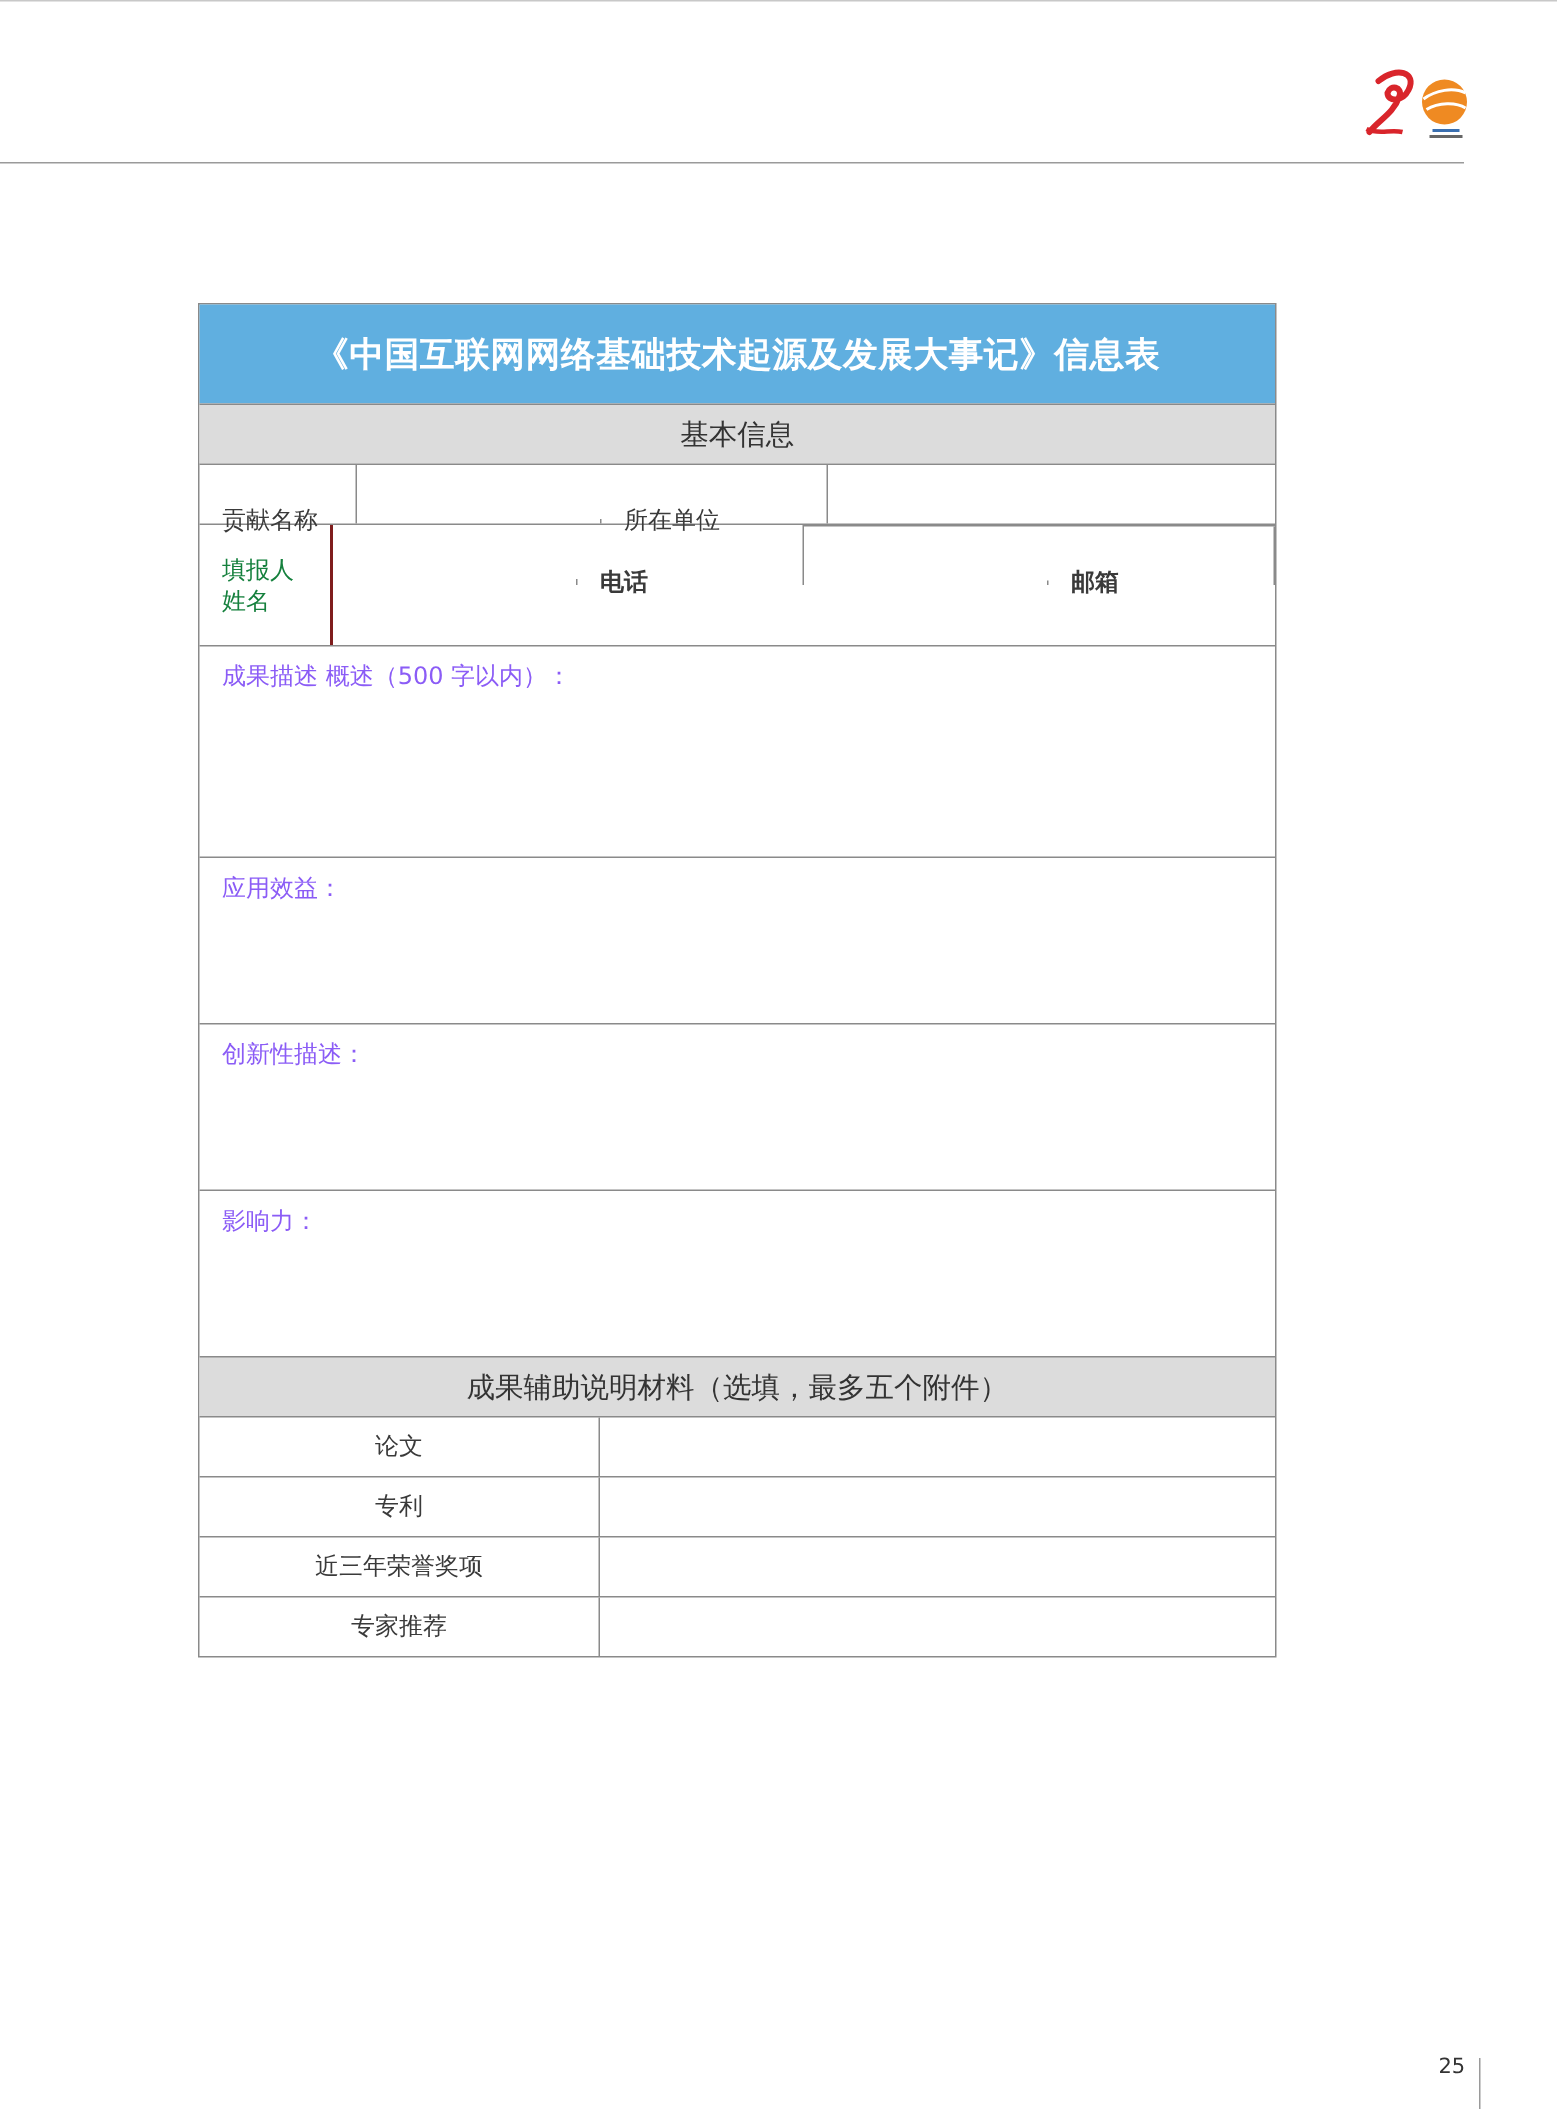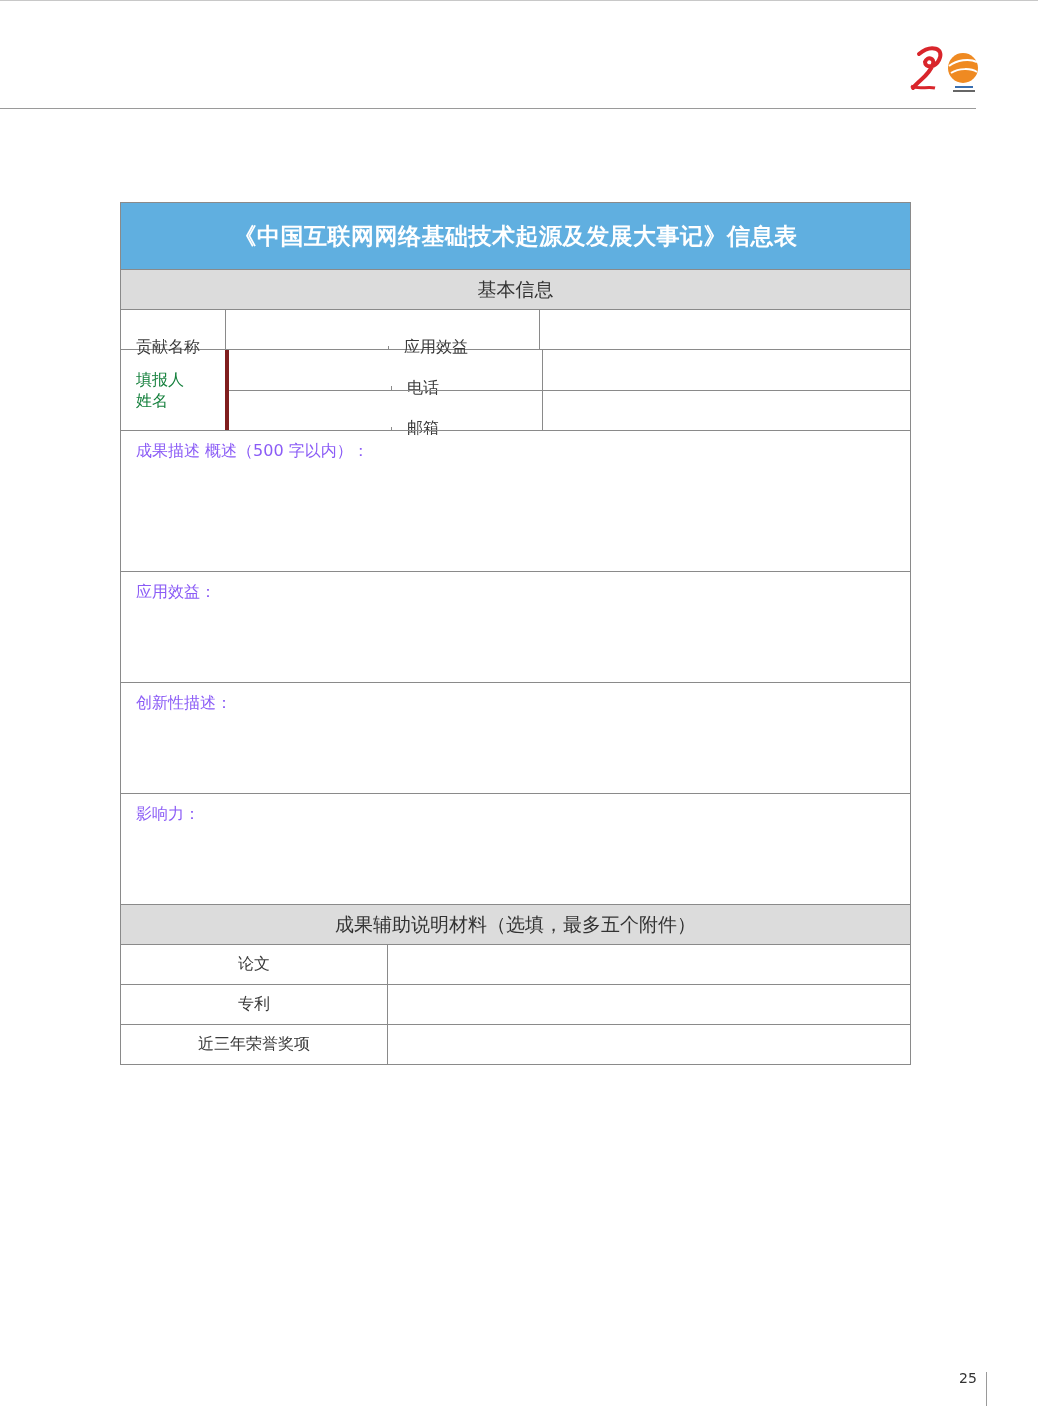--- a/index.html
+++ b/index.html
@@ -6,42 +6,42 @@
     html, body {
       width: 1038px; height: 1406px; background: #ffffff;
       font-family: "DejaVu Sans", "Liberation Sans", sans-serif;
       color: #333333; position: relative; overflow: hidden;
     }
     .top-rule { position: absolute; left: 0; top: 0; width: 1038px; height: 1px; background: #c8c8c8; }
     .header-rule { position: absolute; left: 0; top: 108px; width: 976px; height: 1px; background: #9a9a9a; }
     .logo { position: absolute; left: 905px; top: 42px; width: 78px; height: 56px; }
 
     .form-table {
-      position: absolute; left: 120px; top: 202px; width: 791px;
+      position: absolute; left: 132px; top: 202px; width: 719px;
       border: 1px solid #8a8a8a;
     }
     .row { position: relative; display: flex; border-top: 1px solid #8a8a8a; }
     .row:first-child { border-top: none; }
 
     .title-row { height: 66px; background: #60afe0; align-items: center; justify-content: center; }
     .title-text { color: #ffffff; font-size: 23px; font-weight: bold; letter-spacing: 0.5px; }
 
     .section-row { height: 40px; background: #dcdcdc; align-items: center; justify-content: center; }
     .section-text { font-size: 19px; color: #333; }
 
     .cell { border-left: 1px solid #8a8a8a; font-size: 16px; color: #3a3a3a; display: flex; align-items: center; }
     .cell:first-child { border-left: none; }
     .cell.lbl { padding-left: 15px; margin-top: 36px; }
 
     .basic-row { height: 40px; }
     .c1 { width: 104px; } .c2 { width: 163px; } .c3 { width: 151px; } .c4 { flex: 1; }
 
     .reporter-block { display: flex; height: 81px; border-top: 1px solid #8a8a8a; }
     .reporter-label { width: 104px; padding-left: 15px; display: flex; align-items: center; font-size: 16px; line-height: 21px; color: #15803d; }
-    .reporter-right { flex: 1; display: flex; flex-direction: column; border-left: 4px solid #7f1d1d; }
+    .reporter-right { flex: 1; display: flex; border-left: 2px solid #7f1d1d; font-weight: bold; }
     .reporter-right .sub { height: 40px; display: flex; }
     .reporter-right .sub + .sub { border-top: 1px solid #8a8a8a; height: 40px; }
     .reporter-right .sub .c2 { width: 162px; border-left: none; }
 
     .desc-row { flex-direction: column; padding: 10px 15px; font-size: 16px; color: #8b5cf6; }
     .desc-main { height: 141px; }
     .desc-std { height: 111px; }
 
     .att-row { height: 40px; }
     .att-label { width: 266px; justify-content: center; }
@@ -74,21 +74,21 @@
     <span class="title-text">《中国互联网网络基础技术起源及发展大事记》信息表</span>
   </div>
 
   <div class="row section-row">
     <span class="section-text">基本信息</span>
   </div>
 
   <div class="row basic-row">
     <div class="cell lbl c1">贡献名称</div>
     <div class="cell c2"></div>
-    <div class="cell lbl c3">应用效益</div>
+    <div class="cell lbl c3">所在单位</div>
     <div class="cell c4"></div>
   </div>
 
   <div class="reporter-block">
     <div class="reporter-label">
       <div>
         <div>填报人</div>
         <div>姓名</div>
       </div>
     </div>
@@ -128,17 +128,21 @@
     <div class="cell att-value"></div>
   </div>
   <div class="row att-row">
     <div class="cell att-label">专利</div>
     <div class="cell att-value"></div>
   </div>
   <div class="row att-row">
     <div class="cell att-label">近三年荣誉奖项</div>
     <div class="cell att-value"></div>
   </div>
+  <div class="row att-row">
+    <div class="cell att-label">专家推荐</div>
+    <div class="cell att-value"></div>
+  </div>
 
 </div>
 
 <div class="page-num">25</div>
 <div class="page-bar"></div>
 
 </body></html>

